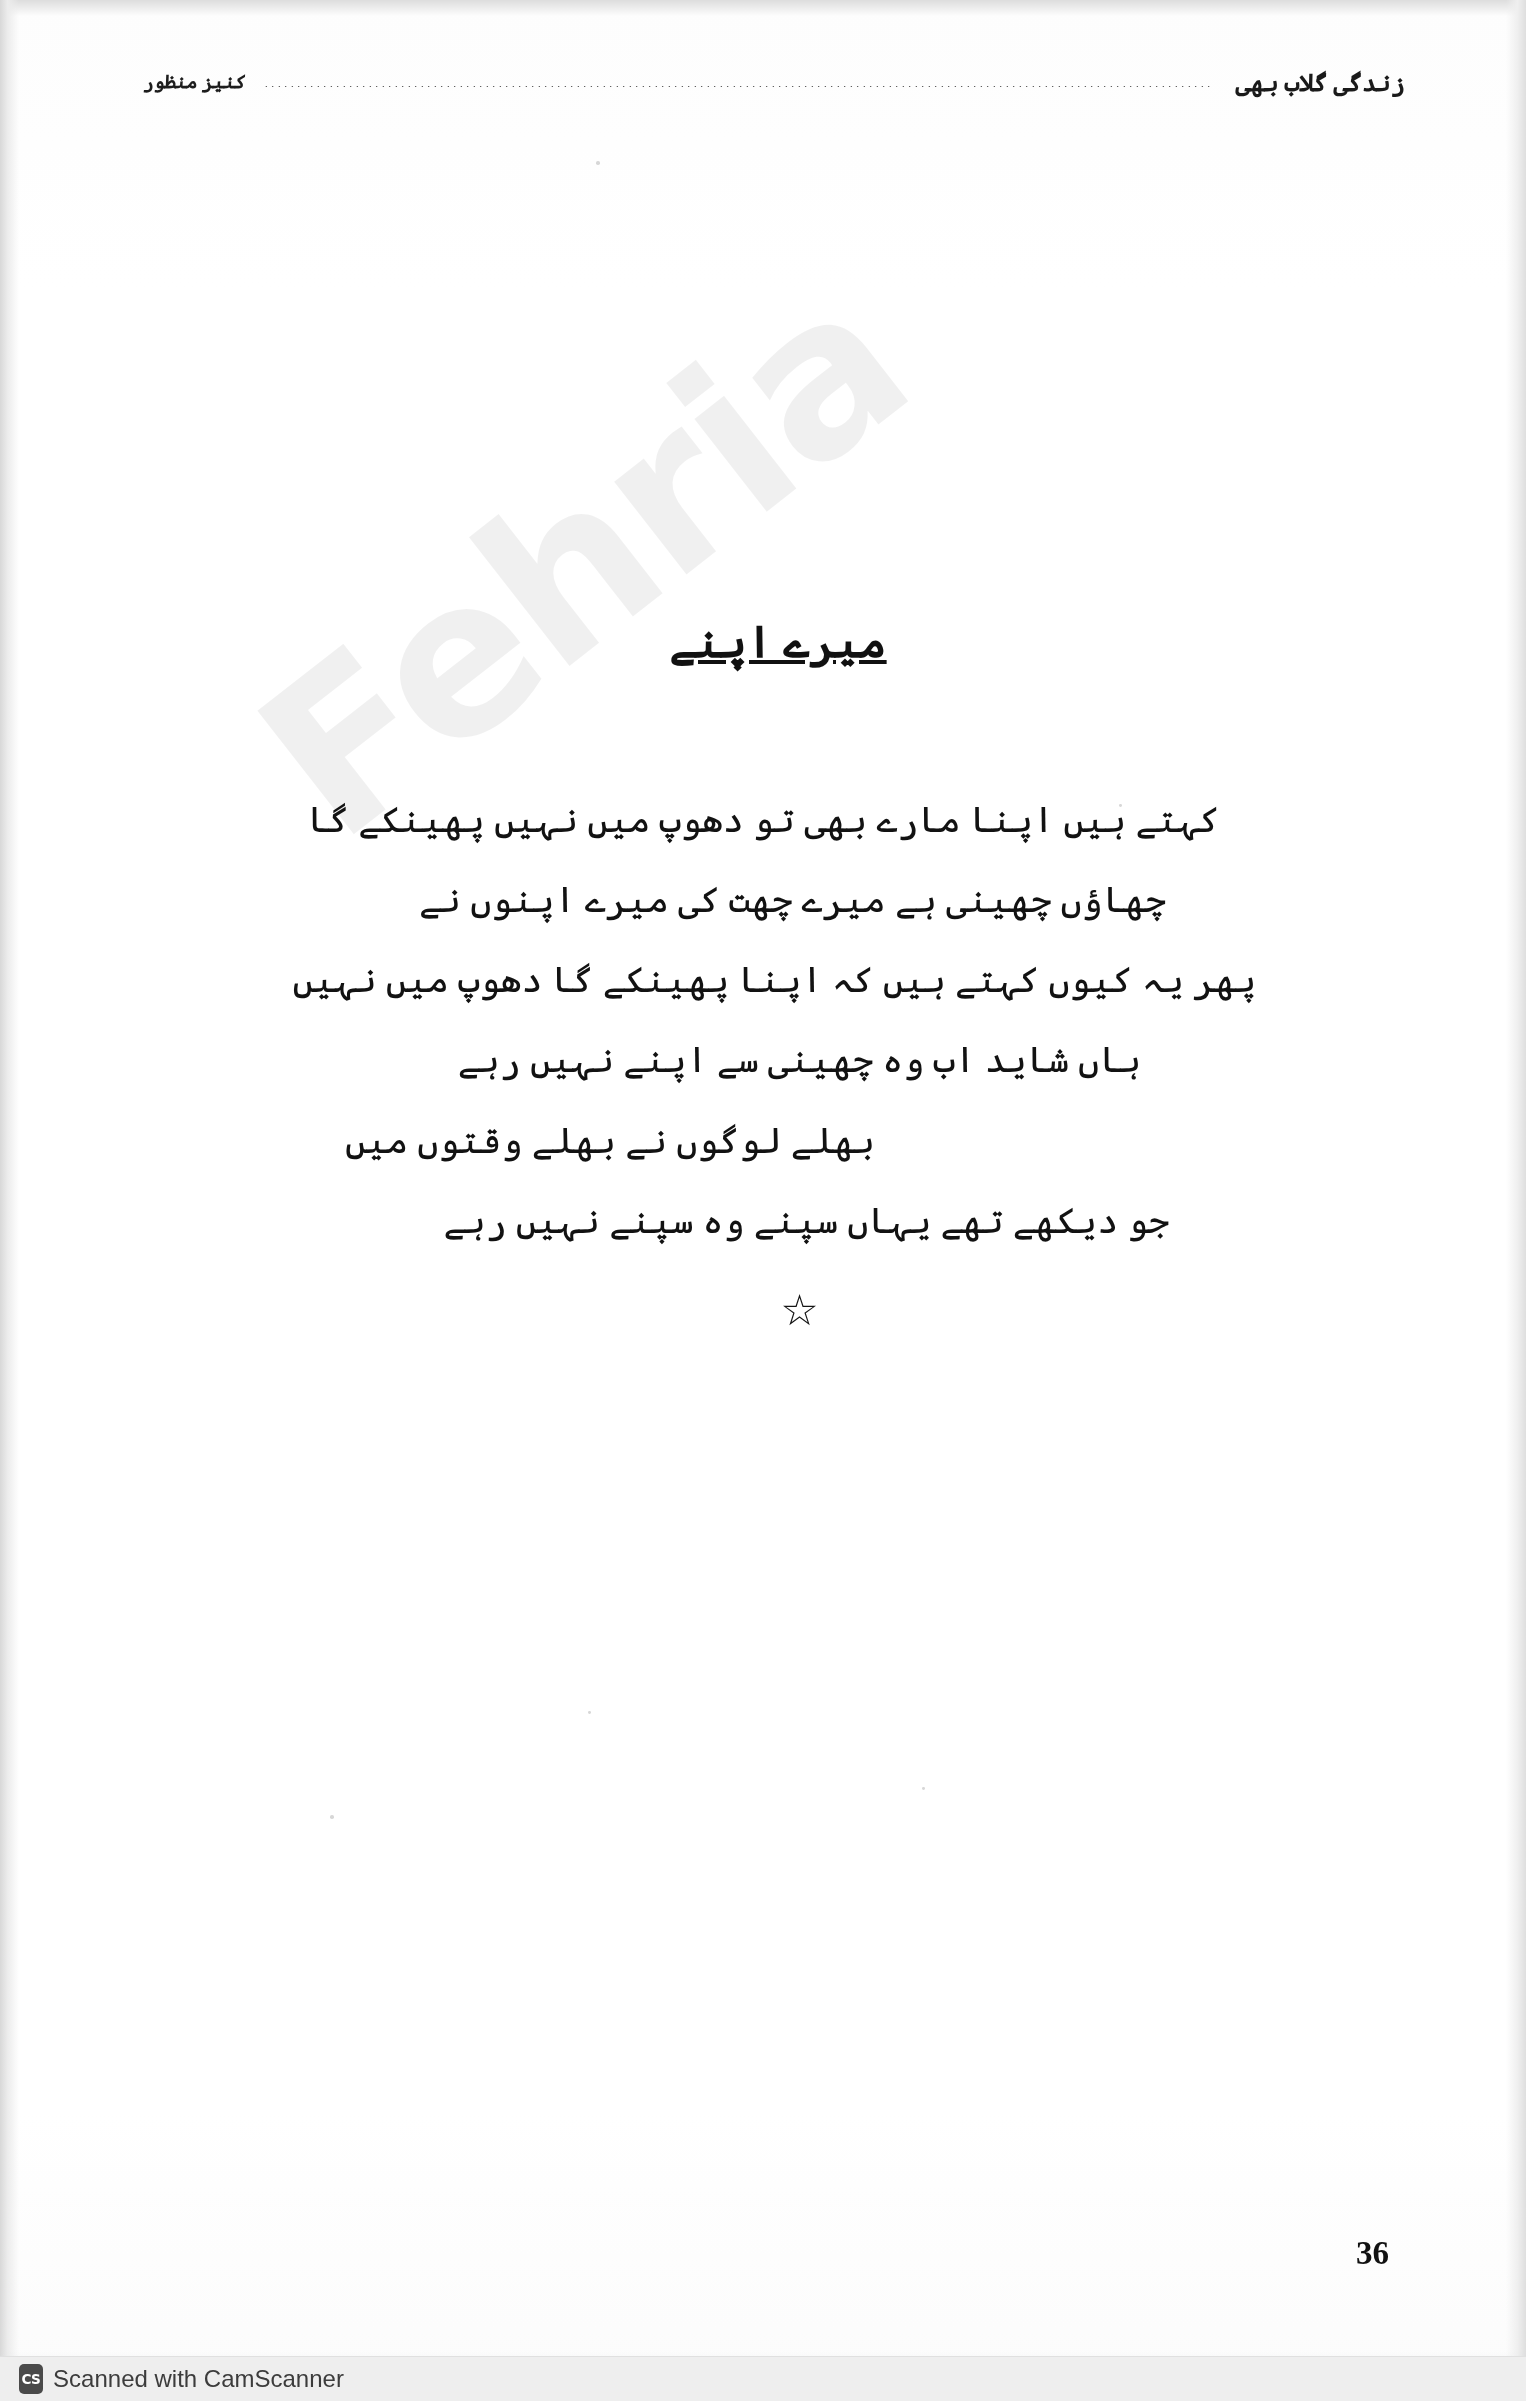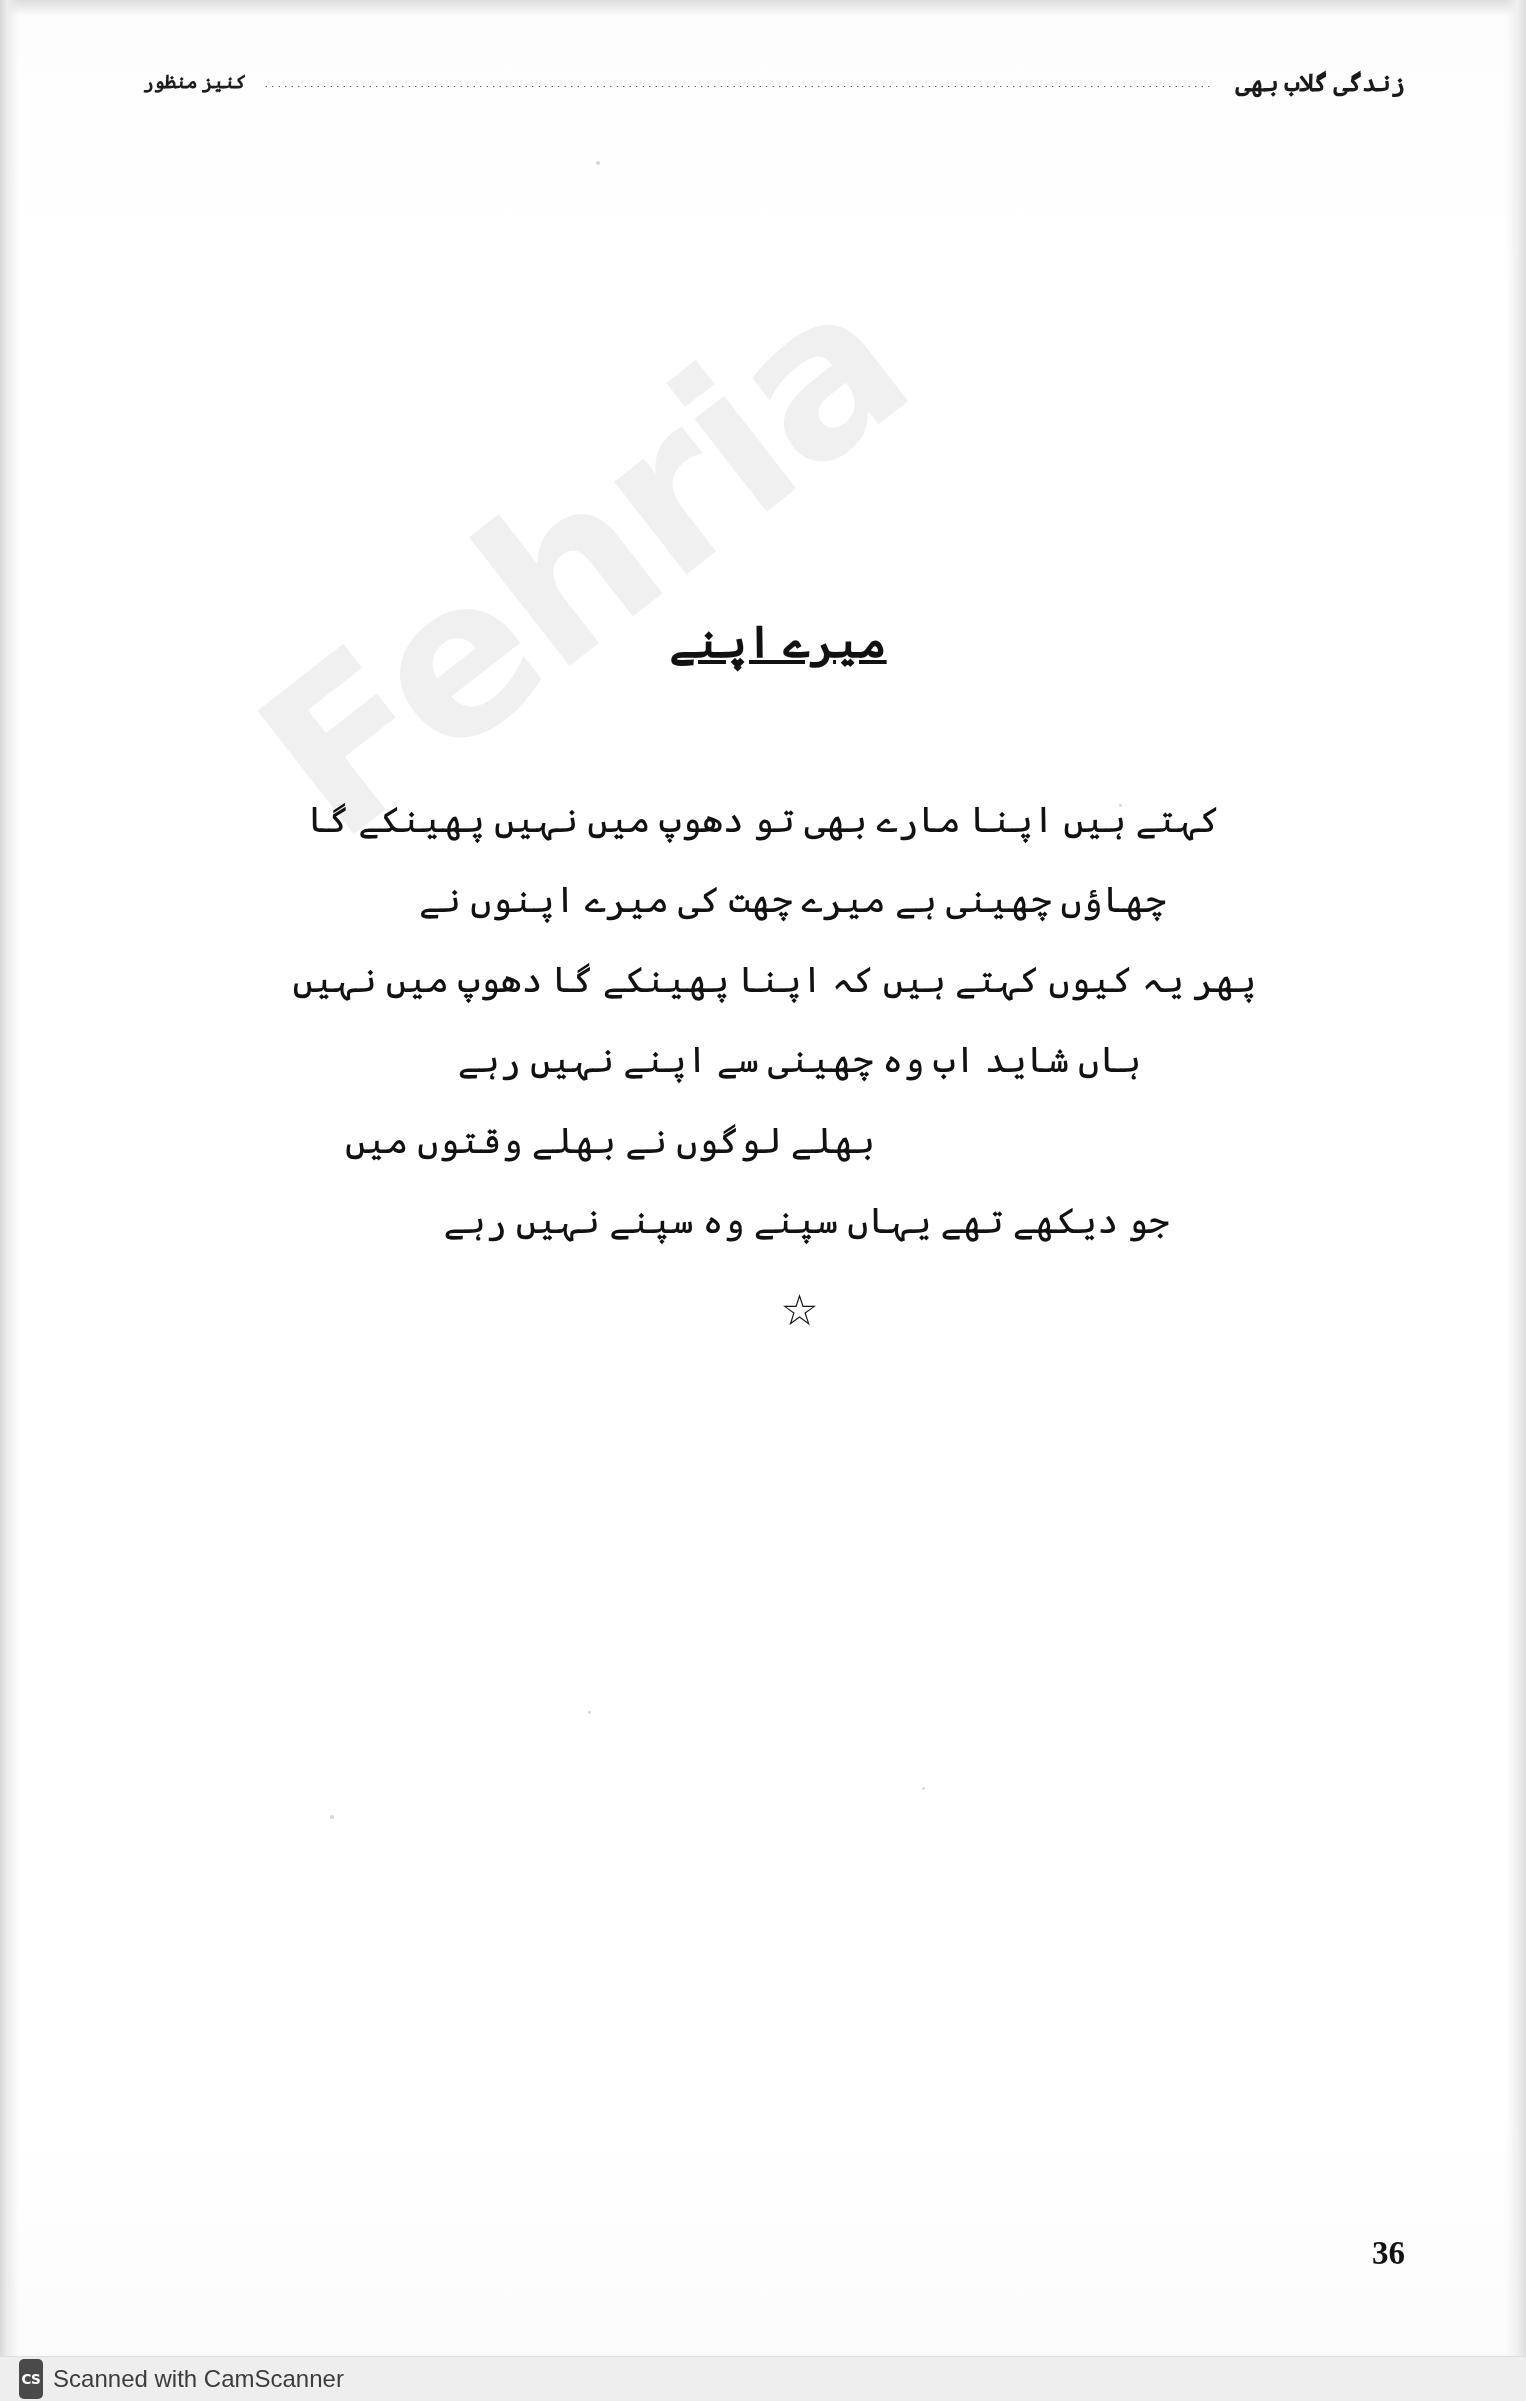--- a/index.html
+++ b/index.html
@@ -157,21 +157,21 @@
     font-size: 43px;
     color: #151515;
     line-height: 1;
     text-align: center;
     padding-left: 43px;
   }
 
   
   .page-number {
     position: absolute;
-    right: 122px;
+    right: 138px;
     bottom: 129px;
     font-family: "Liberation Serif", serif;
     font-size: 33px;
     font-weight: 700;
     color: #111;
   }
 
   
   .cs-footer {
     position: absolute;
@@ -179,21 +179,21 @@
     bottom: 0;
     width: 100%;
     height: 44px;
     background: #eeeeee;
     display: flex;
     align-items: center;
     border-top: 0.7px solid #e0e0e0;
   }
   .cs-logo {
     width: 24.4px;
-    height: 40px;
+    height: 30px;
     margin-left: 18.7px;
     margin-right: 10px;
     border-radius: 5px;
     background: #4a4a4a;
     color: #ffffff;
     font-family: "DejaVu Sans", sans-serif;
     font-size: 13.6px;
     font-weight: 700;
     display: flex;
     align-items: center;

